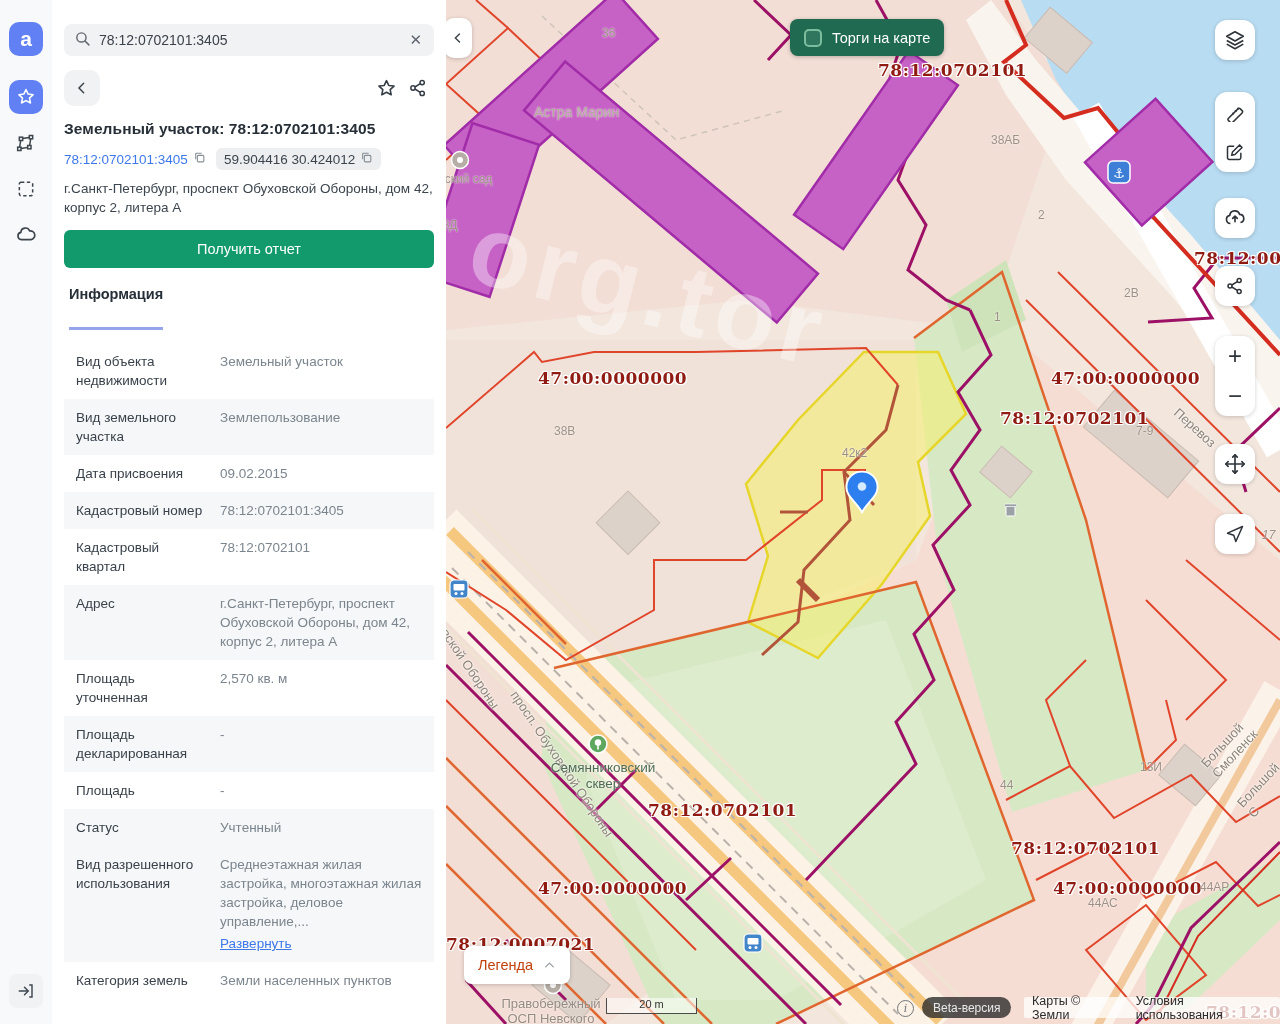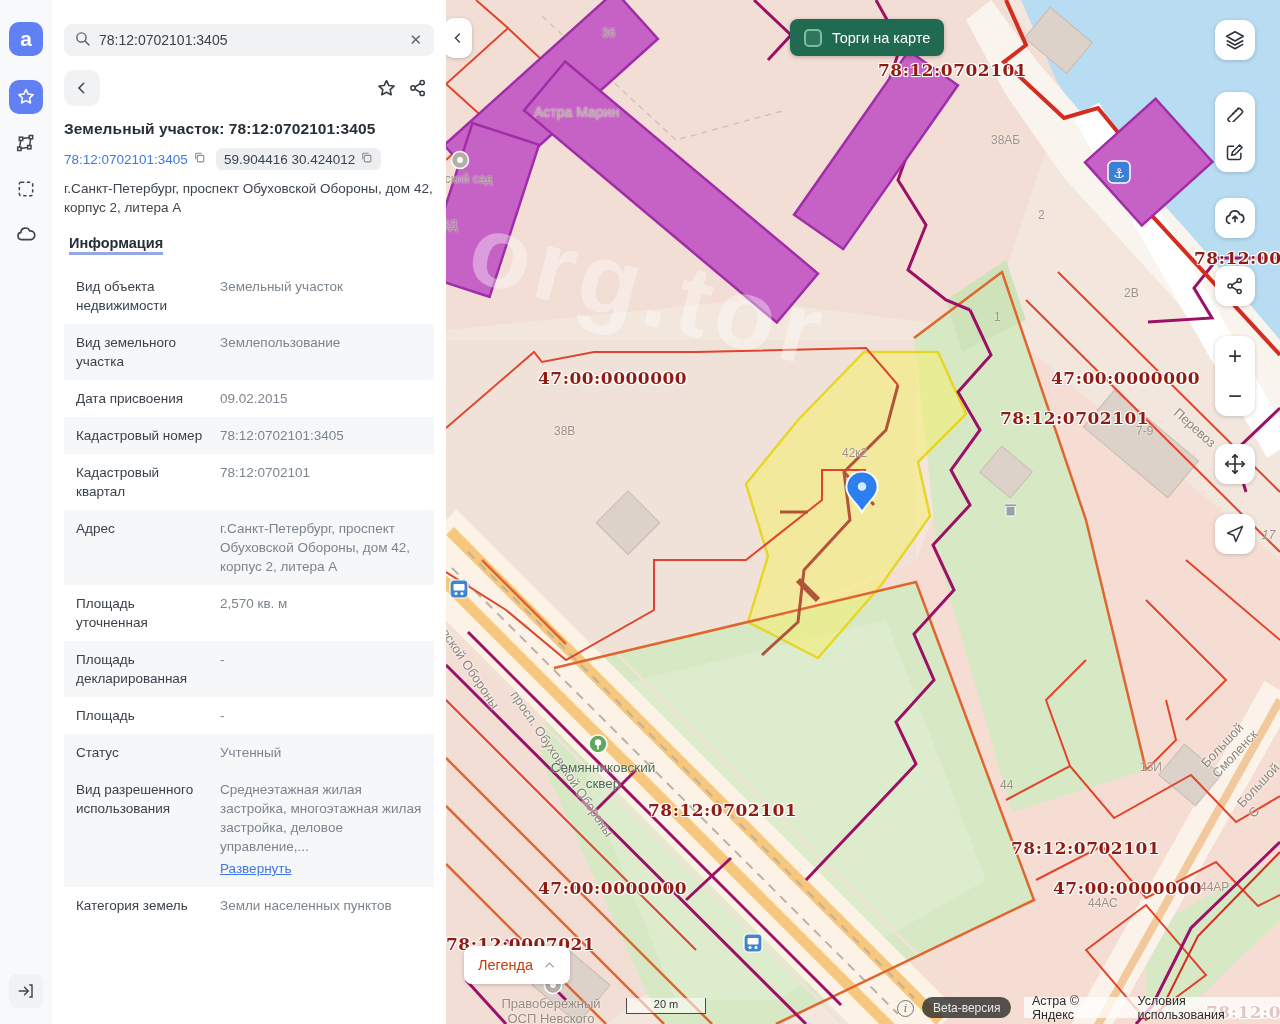--- a/index.html
+++ b/index.html
@@ -23,21 +23,21 @@
   .actions-row .spacer { flex:1; }
   .icon-btn { background:none; border:none; color:#343c44; display:flex; align-items:center; justify-content:center; width:32px; height:32px; }
   .title { font-size:15.5px; font-weight:bold; color:#262f37; margin-top:14px; letter-spacing:.1px; }
   .chips { display:flex; align-items:center; gap:10px; margin-top:10px; }
   .chip-link { display:inline-flex; align-items:center; gap:5px; color:#3e78e8; font-size:13.5px; text-decoration:none; }
   .chip { display:inline-flex; align-items:center; gap:5px; background:#eceef0; border-radius:6px; padding:3px 8px; font-size:13.5px; color:#3c454e; }
   .copy-ic { color:#858d94; }
   .address { font-size:13.5px; line-height:19px; color:#3c454e; margin-top:9px; }
   .report-btn { display:block; width:100%; height:38px; margin-top:13px; background:#129a6d; color:#fff; border:none; border-radius:6px; font-size:14.5px; font-family:"Liberation Sans",sans-serif; }
   .tab-row { margin-top:17px; padding-left:5px; }
-  .tab { display:inline-block; font-size:14.5px; font-weight:bold; color:#262f37; padding-bottom:1px; border-bottom:3px solid #93a6ea; }
+  .tab { display:inline-block; font-size:14.5px; font-weight:bold; color:#262f37; padding-bottom:25px; border-bottom:3px solid #93a6ea; }
   #info-table { margin-top:13px; }
   .row { display:flex; padding:9px 12px; }
   .row.alt { background:#f6f7f8; }
   .row .lbl { width:132px; font-size:13.5px; line-height:19px; color:#39424b; }
   .row .val { flex:1; padding-left:12px; font-size:13.5px; line-height:19px; color:#7b858e; }
   .row .val a { display:inline-block; margin-top:3px; color:#3e78e8; font-size:13.5px; }
 
   
   .map { position:absolute; left:446px; top:0; width:834px; height:1024px; overflow:hidden; background:#f2e6dd; }
   .map svg.art { position:absolute; left:0; top:0; }
@@ -58,21 +58,21 @@
   .torgi .cb { width:18px; height:18px; border:2px solid #7dbd9f; border-radius:5px; background:rgba(255,255,255,.08); }
   .torgi .tl { color:#fff; font-size:14.5px; }
   .mcol { position:absolute; right:25px; z-index:3; }
   .mbtn, .mgroup { background:#fff; border-radius:12px; box-shadow:0 1px 4px rgba(0,0,0,.18); color:#2d3338; }
   .mbtn { position:absolute; right:0; width:40px; height:40px; border:none; display:flex; align-items:center; justify-content:center; }
   .mgroup { position:absolute; right:0; width:40px; display:flex; flex-direction:column; align-items:center; }
   .mgroup .gi { width:40px; height:40px; display:flex; align-items:center; justify-content:center; }
   .zchar { font-size:24px; color:#2d3338; line-height:1; }
   .legend-btn { position:absolute; left:18px; top:946px; height:38px; background:#fff; border:none; border-radius:8px; box-shadow:0 1px 4px rgba(0,0,0,.2); display:flex; align-items:center; gap:10px; padding:0 14px; z-index:3; }
   .legend-btn .lt { font-size:14.5px; color:#c2410c; }
-  .scalebar { position:absolute; left:160px; top:998px; width:80px; height:16px; background:rgba(255,255,255,.55); border-left:1.5px solid #4a4a4a; border-right:1.5px solid #4a4a4a; border-bottom:1.5px solid #4a4a4a; z-index:3; text-align:center; font-size:11px; color:#333; line-height:13px;margin-left:20px; }
+  .scalebar { position:absolute; left:160px; top:998px; width:91px; height:16px; background:rgba(255,255,255,.55); border-left:1.5px solid #4a4a4a; border-right:1.5px solid #4a4a4a; border-bottom:1.5px solid #4a4a4a; z-index:3; text-align:center; font-size:11px; color:#333; line-height:13px; }
   .info-ic { position:absolute; left:451px; top:1000px; width:17px; height:17px; border:1.5px solid #70767b; border-radius:50%; color:#70767b; font-size:11px; display:flex; align-items:center; justify-content:center; z-index:3; font-family:"DejaVu Serif",serif; font-style:italic; }
   .beta { position:absolute; left:476px; top:997px; height:21px; background:rgba(45,45,45,.8); color:#e9e9e9; border-radius:11px; font-size:12px; display:flex; align-items:center; padding:0 11px; z-index:3; }
   .attr-strip { position:absolute; left:578px; top:997px; height:21px; background:rgba(255,255,255,.75); border-radius:2px; display:flex; align-items:center; gap:16px; padding:0 8px; z-index:3; font-size:12.5px; color:#2b2b2b; }
   .attr-strip a { color:#2b2b2b; text-decoration:none; }
 </style>
 </head>
 <body>
 
 <div class="app">
 
@@ -163,20 +163,21 @@
           <svg width="13" height="13" viewBox="0 0 24 24" fill="none" stroke="currentColor" stroke-width="2">
               <rect x="8" y="8" width="12" height="12" rx="2"></rect>
               <path d="M5 15V5a1 1 0 0 1 1-1h10"></path>
             </svg>
         </span>
       </span>
     </div>
 
     <p class="address">г.Санкт-Петербург, проспект Обуховской Обороны, дом 42, корпус 2, литера А</p>
 
+    <button class="report-btn">Получить отчет</button>
 
     <div class="tab-row">
       <span class="tab">Информация</span>
     </div>
 
     <div id="info-table">
         <div class="row">
           <div class="lbl">Вид объекта недвижимости</div>
           <div class="val">Земельный участок</div>
         </div>
@@ -476,17 +477,17 @@
       <span class="lt">Легенда</span>
       <svg width="13" height="13" viewBox="0 0 24 24" fill="none" stroke="#9aa0a6" stroke-width="2.4" stroke-linecap="round">
           <path d="M5 14.5l7-7 7 7"></path>
         </svg>
     </button>
 
     <div class="scalebar">20 m</div>
     <div class="info-ic">i</div>
     <div class="beta">Beta-версия</div>
     <div class="attr-strip">
-      <span>Астра © Яндекс</span>
+      <span>Карты © Земли</span>
       <a href="#">Условия использования</a>
     </div>
   </div>
 </div>
 
 </body></html>

